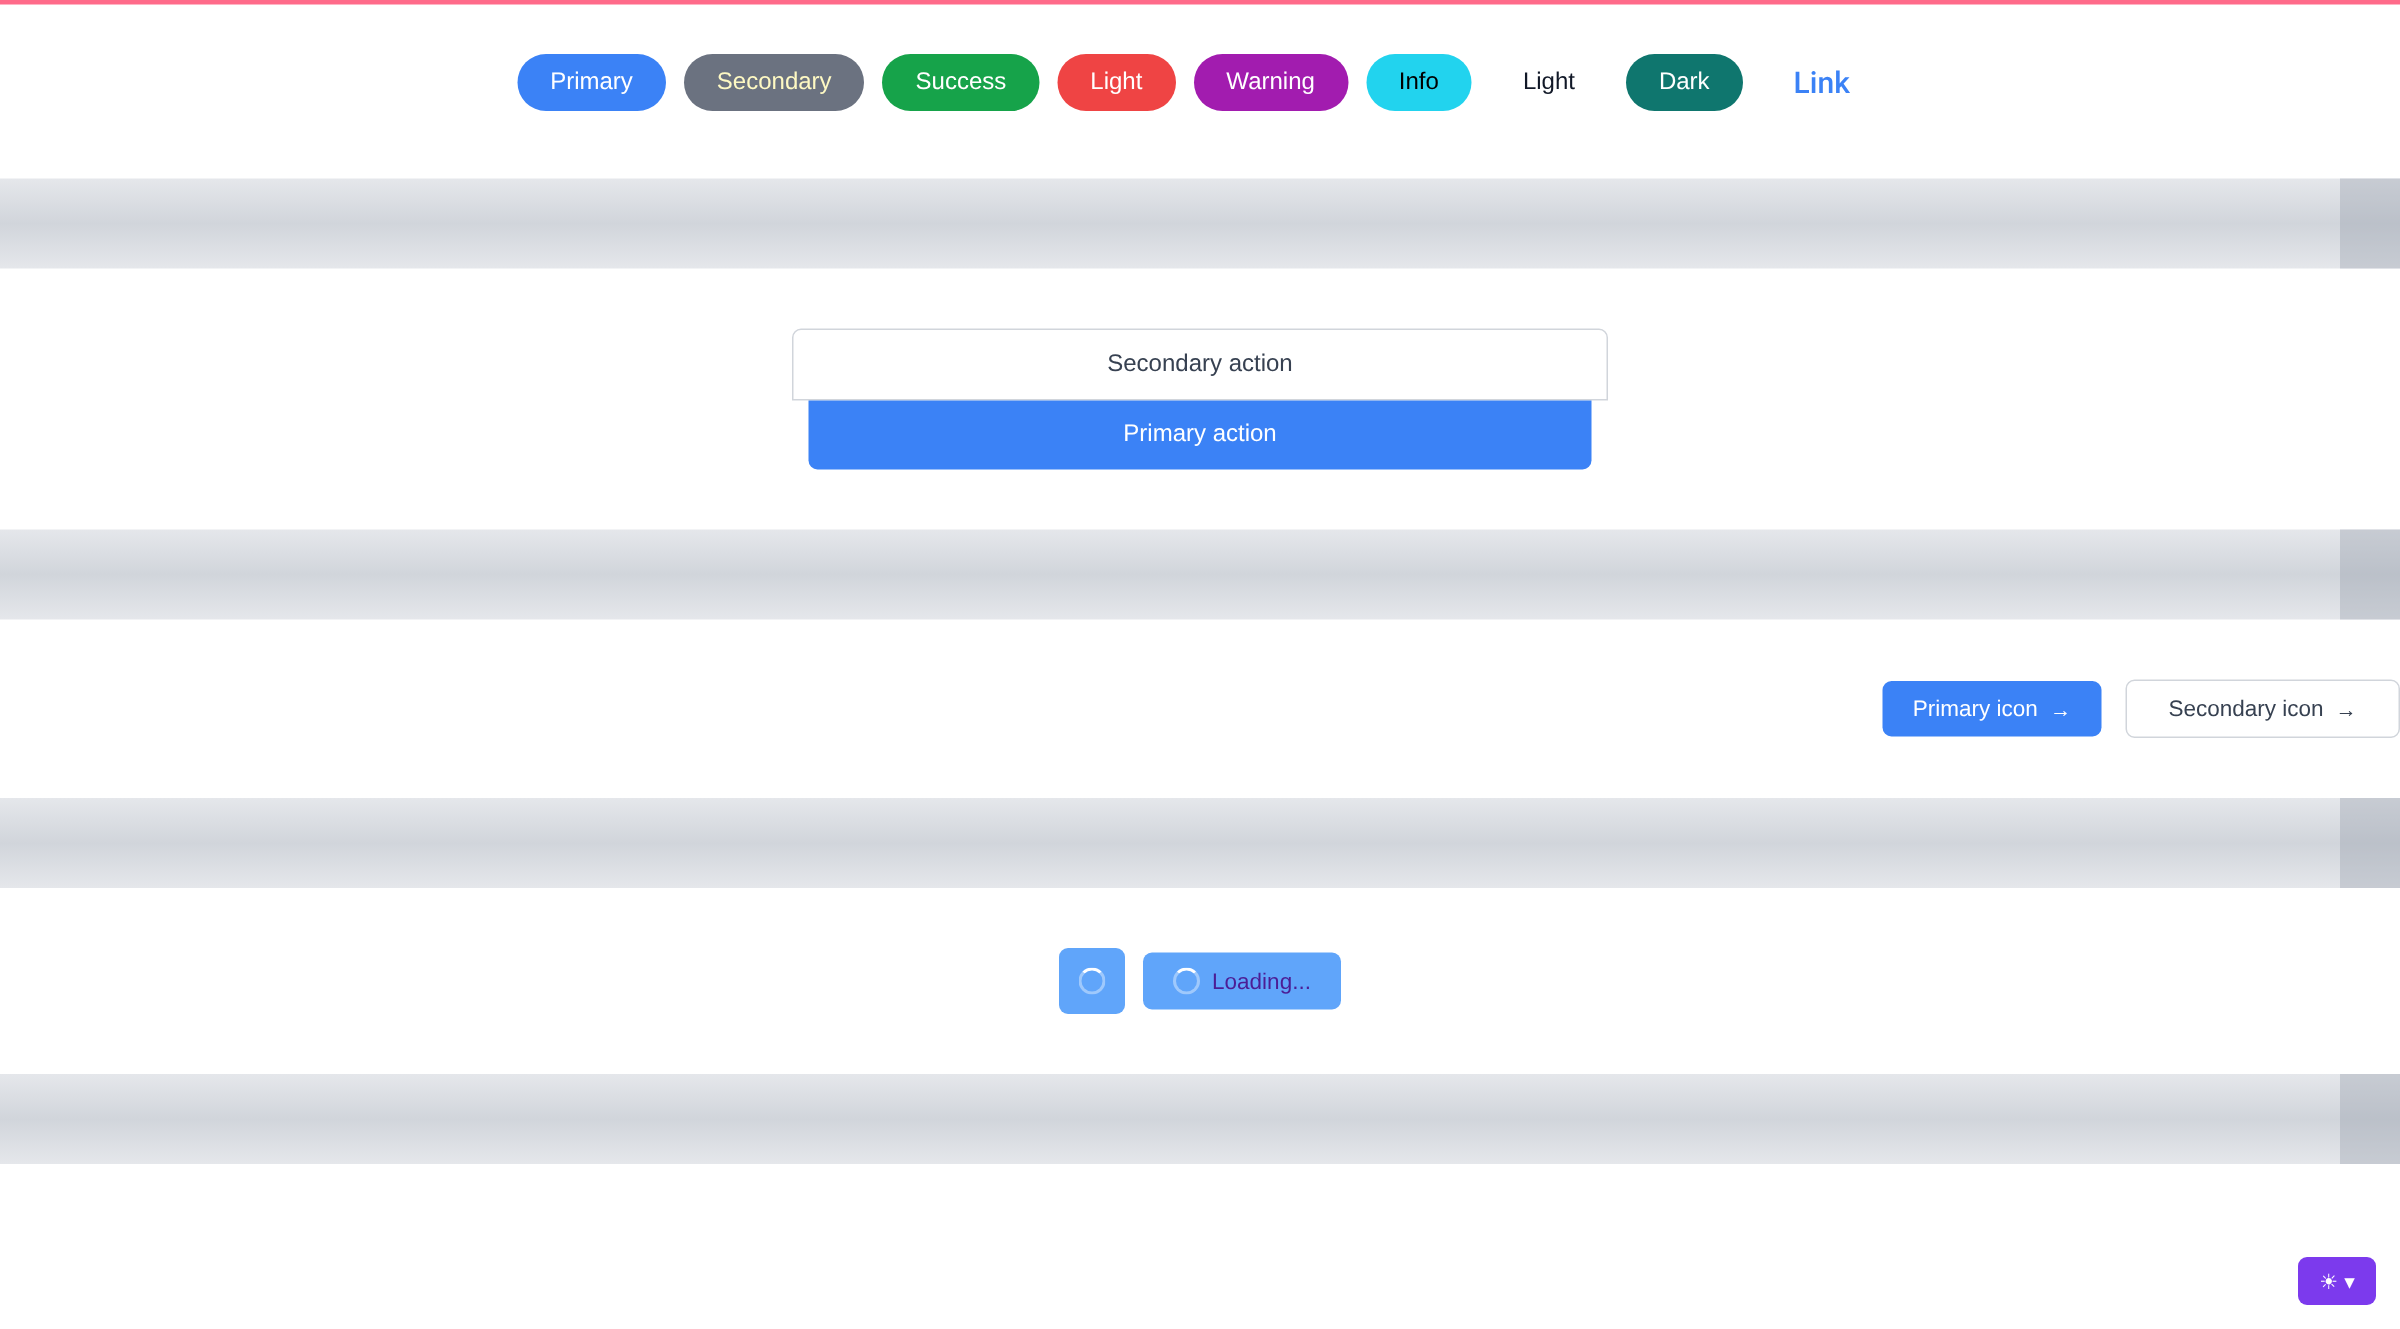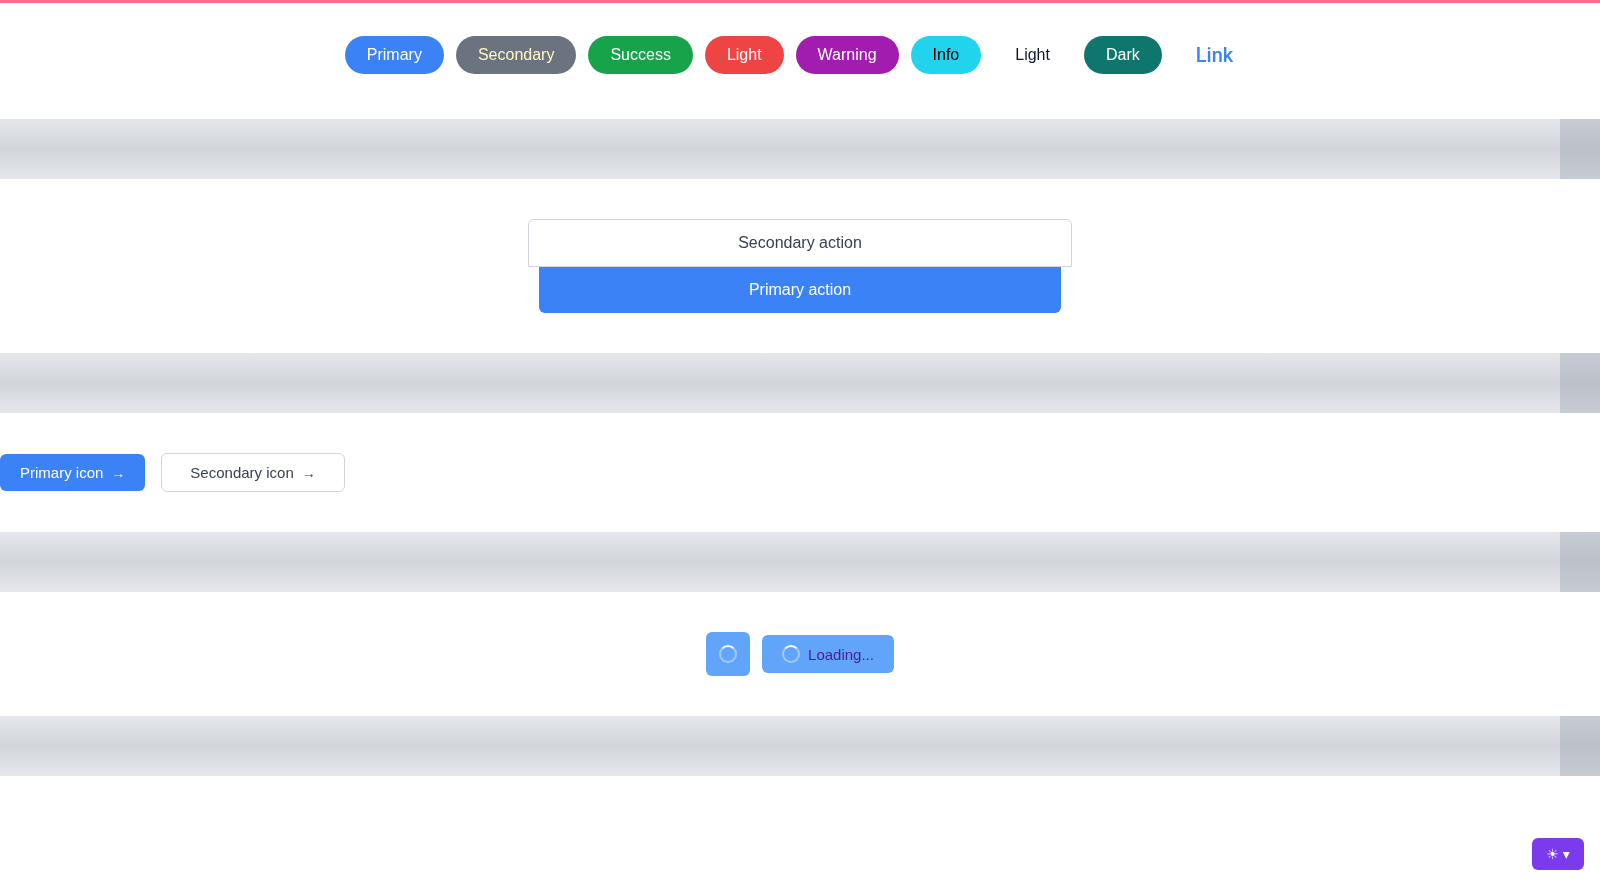--- a/index.html
+++ b/index.html
@@ -137,21 +137,21 @@
       border: none;
       border-radius: 0 0 6px 6px;
       font-size: 16px;
       cursor: pointer;
       text-align: center;
     }
 
     
     .section-icon-buttons {
       display: flex;
-      justify-content: flex-start;
+      justify-content: flex-end;
       align-items: center;
       gap: 16px;
       padding: 40px 0;
     }
 
     .btn-primary-icon {
       display: flex;
       align-items: center;
       gap: 8px;
       padding: 10px 20px;

